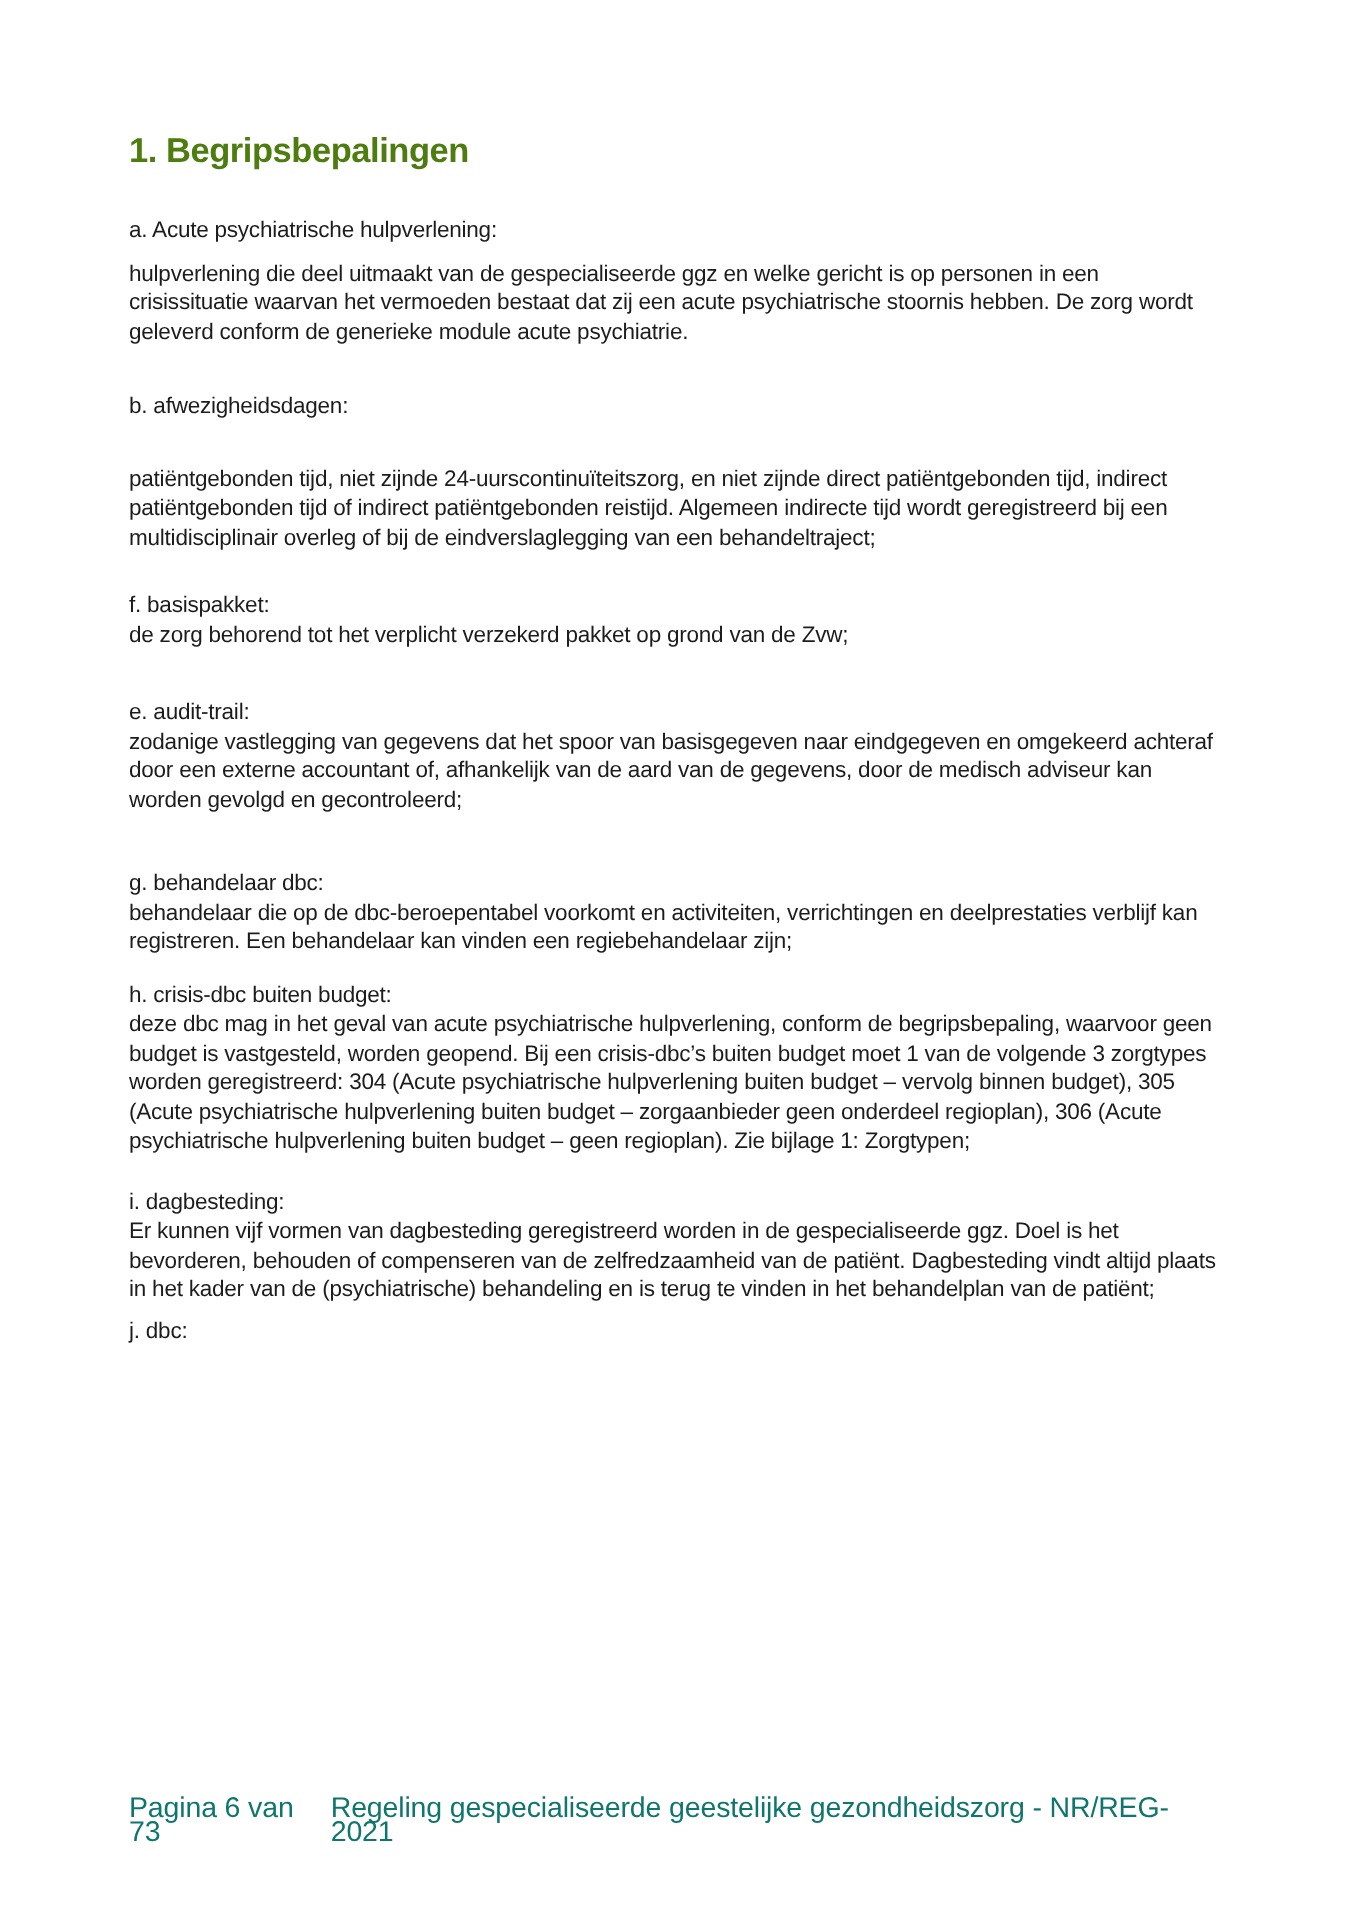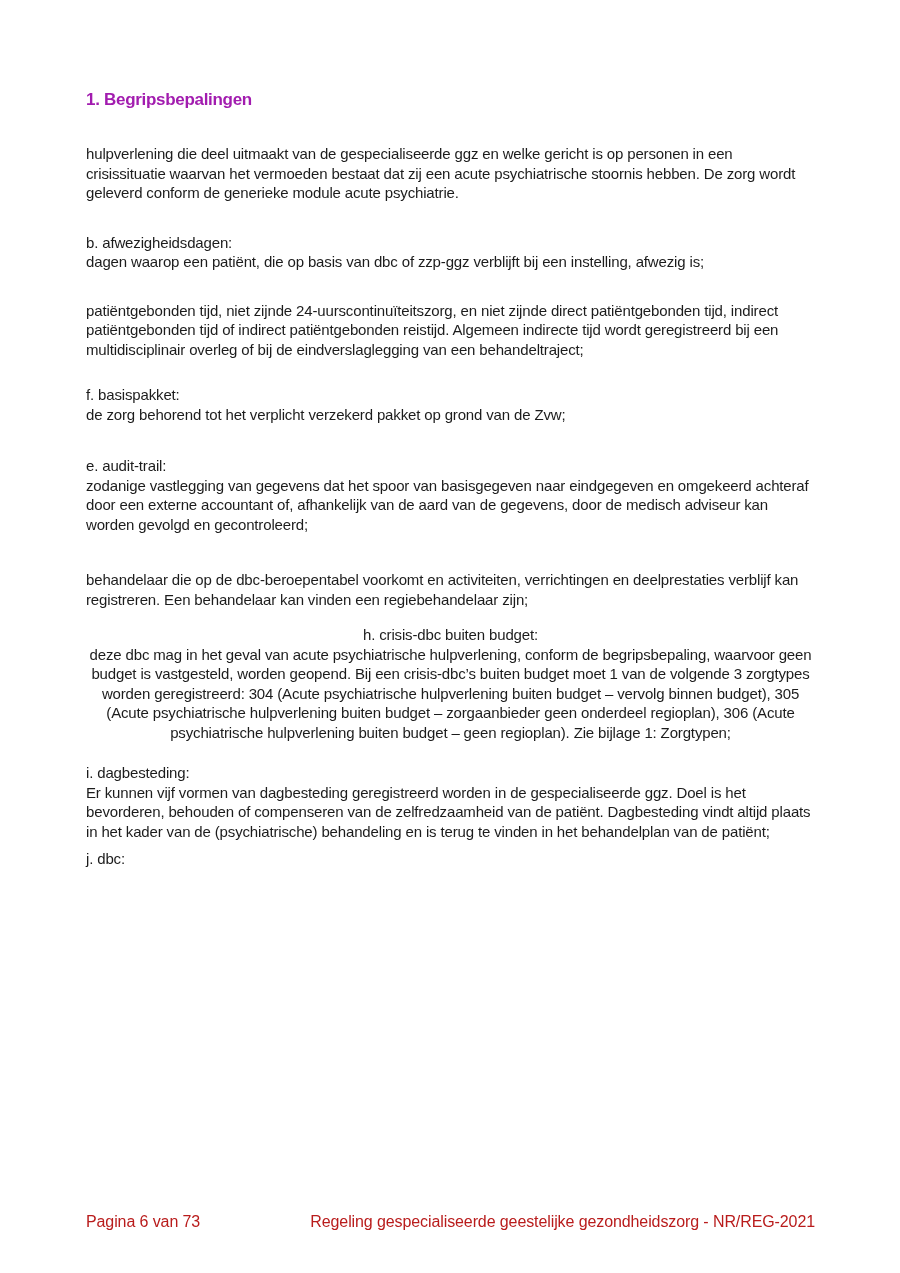--- a/index.html
+++ b/index.html
@@ -11,24 +11,24 @@
   }
   .page {
     position: relative;
     width: 900px;
     height: 1273px;
     background: #ffffff;
     padding: 86px 85px 0 86px;
     overflow: hidden;
   }
   .page-title {
-    font-size: 17px;
+    font-size: 23px;
     font-weight: bold;
     letter-spacing: -0.3px;
-    color: #a21caf;
+    color: #4d7c0f;
     line-height: 28px;
   }
   .intro {
     margin-top: 47px;
     font-size: 15px;
     line-height: 19.5px;
     letter-spacing: -0.15px;
   }
   .definition { margin-top: 28px; }
   .definition .term,
@@ -39,62 +39,63 @@
   }
   .definition.spaced .body { margin-top: 9px; }
   .page-footer {
     position: absolute;
     left: 86px;
     right: 85px;
     bottom: 43px;
     display: flex;
     justify-content: space-between;
     align-items: flex-start;
-    font-size: 16px;
+    font-size: 19px;
     line-height: 16px;
     letter-spacing: -0.1px;
-    color: #b91c1c;
+    color: #0f766e;
   }
 </style>
 </head>
 <body>
 
 <div class="page">
   <h1 class="page-title">1. Begripsbepalingen</h1>
 
   <div id="definitions">
   <div class="definition spaced" style="margin-top: 30px;">
+    <p class="term">a. Acute psychiatrische hulpverlening:</p>
     <p class="body">hulpverlening die deel uitmaakt van de gespecialiseerde ggz en welke gericht is op personen in een crisissituatie waarvan het vermoeden bestaat dat zij een acute psychiatrische stoornis hebben. De zorg wordt geleverd conform de generieke module acute psychiatrie.</p>
   </div>
 
   <div class="definition" style="margin-top: 30px;">
     <p class="term">b. afwezigheidsdagen:</p>
-    <p class="body">dagen waarop een patiënt, die op basis van dbc of zzp-ggz verblijft bij een instelling, afwezig is;</p>
   </div>
 
 
   <div class="definition" style="margin-top: 29px;">
     <p class="body">patiëntgebonden tijd, niet zijnde 24-uurscontinuïteitszorg, en niet zijnde direct patiëntgebonden tijd, indirect patiëntgebonden tijd of indirect patiëntgebonden reistijd. Algemeen indirecte tijd wordt geregistreerd bij een multidisciplinair overleg of bij de eindverslaglegging van een behandeltraject;</p>
   </div>
 
   <div class="definition" style="margin-top: 26px;">
     <p class="term">f. basispakket:</p>
     <p class="body">de zorg behorend tot het verplicht verzekerd pakket op grond van de Zvw;</p>
   </div>
 
   <div class="definition" style="margin-top: 32px;">
     <p class="term">e. audit-trail:</p>
     <p class="body">zodanige vastlegging van gegevens dat het spoor van basisgegeven naar eindgegeven en omgekeerd achteraf door een externe accountant of, afhankelijk van de aard van de gegevens, door de medisch adviseur kan worden gevolgd en gecontroleerd;</p>
   </div>
 
   <div class="definition" style="margin-top: 36px;">
+    <p class="term">g. behandelaar dbc:</p>
     <p class="body">behandelaar die op de dbc-beroepentabel voorkomt en activiteiten, verrichtingen en deelprestaties verblijf kan registreren. Een behandelaar kan vinden een regiebehandelaar zijn;</p>
   </div>
 
-  <div class="definition" style="margin-top: 16px; text-align: center;">
+  <div class="definition" style="margin-top: 16px;">
     <p class="term">h. crisis-dbc buiten budget:</p>
     <p class="body">deze dbc mag in het geval van acute psychiatrische hulpverlening, conform de begripsbepaling, waarvoor geen budget is vastgesteld, worden geopend. Bij een crisis-dbc’s buiten budget moet 1 van de volgende 3 zorgtypes worden geregistreerd: 304 (Acute psychiatrische hulpverlening buiten budget – vervolg binnen budget), 305 (Acute psychiatrische hulpverlening buiten budget – zorgaanbieder geen onderdeel regioplan), 306 (Acute psychiatrische hulpverlening buiten budget – geen regioplan). Zie bijlage 1: Zorgtypen;</p>
   </div>
 
   <div class="definition" style="margin-top: 21px;">
     <p class="term">i. dagbesteding:</p>
     <p class="body">Er kunnen vijf vormen van dagbesteding geregistreerd worden in de gespecialiseerde ggz. Doel is het bevorderen, behouden of compenseren van de zelfredzaamheid van de patiënt. Dagbesteding vindt altijd plaats in het kader van de (psychiatrische) behandeling en is terug te vinden in het behandelplan van de patiënt;</p>
   </div>
 
   <div class="definition" style="margin-top: 8px;">

